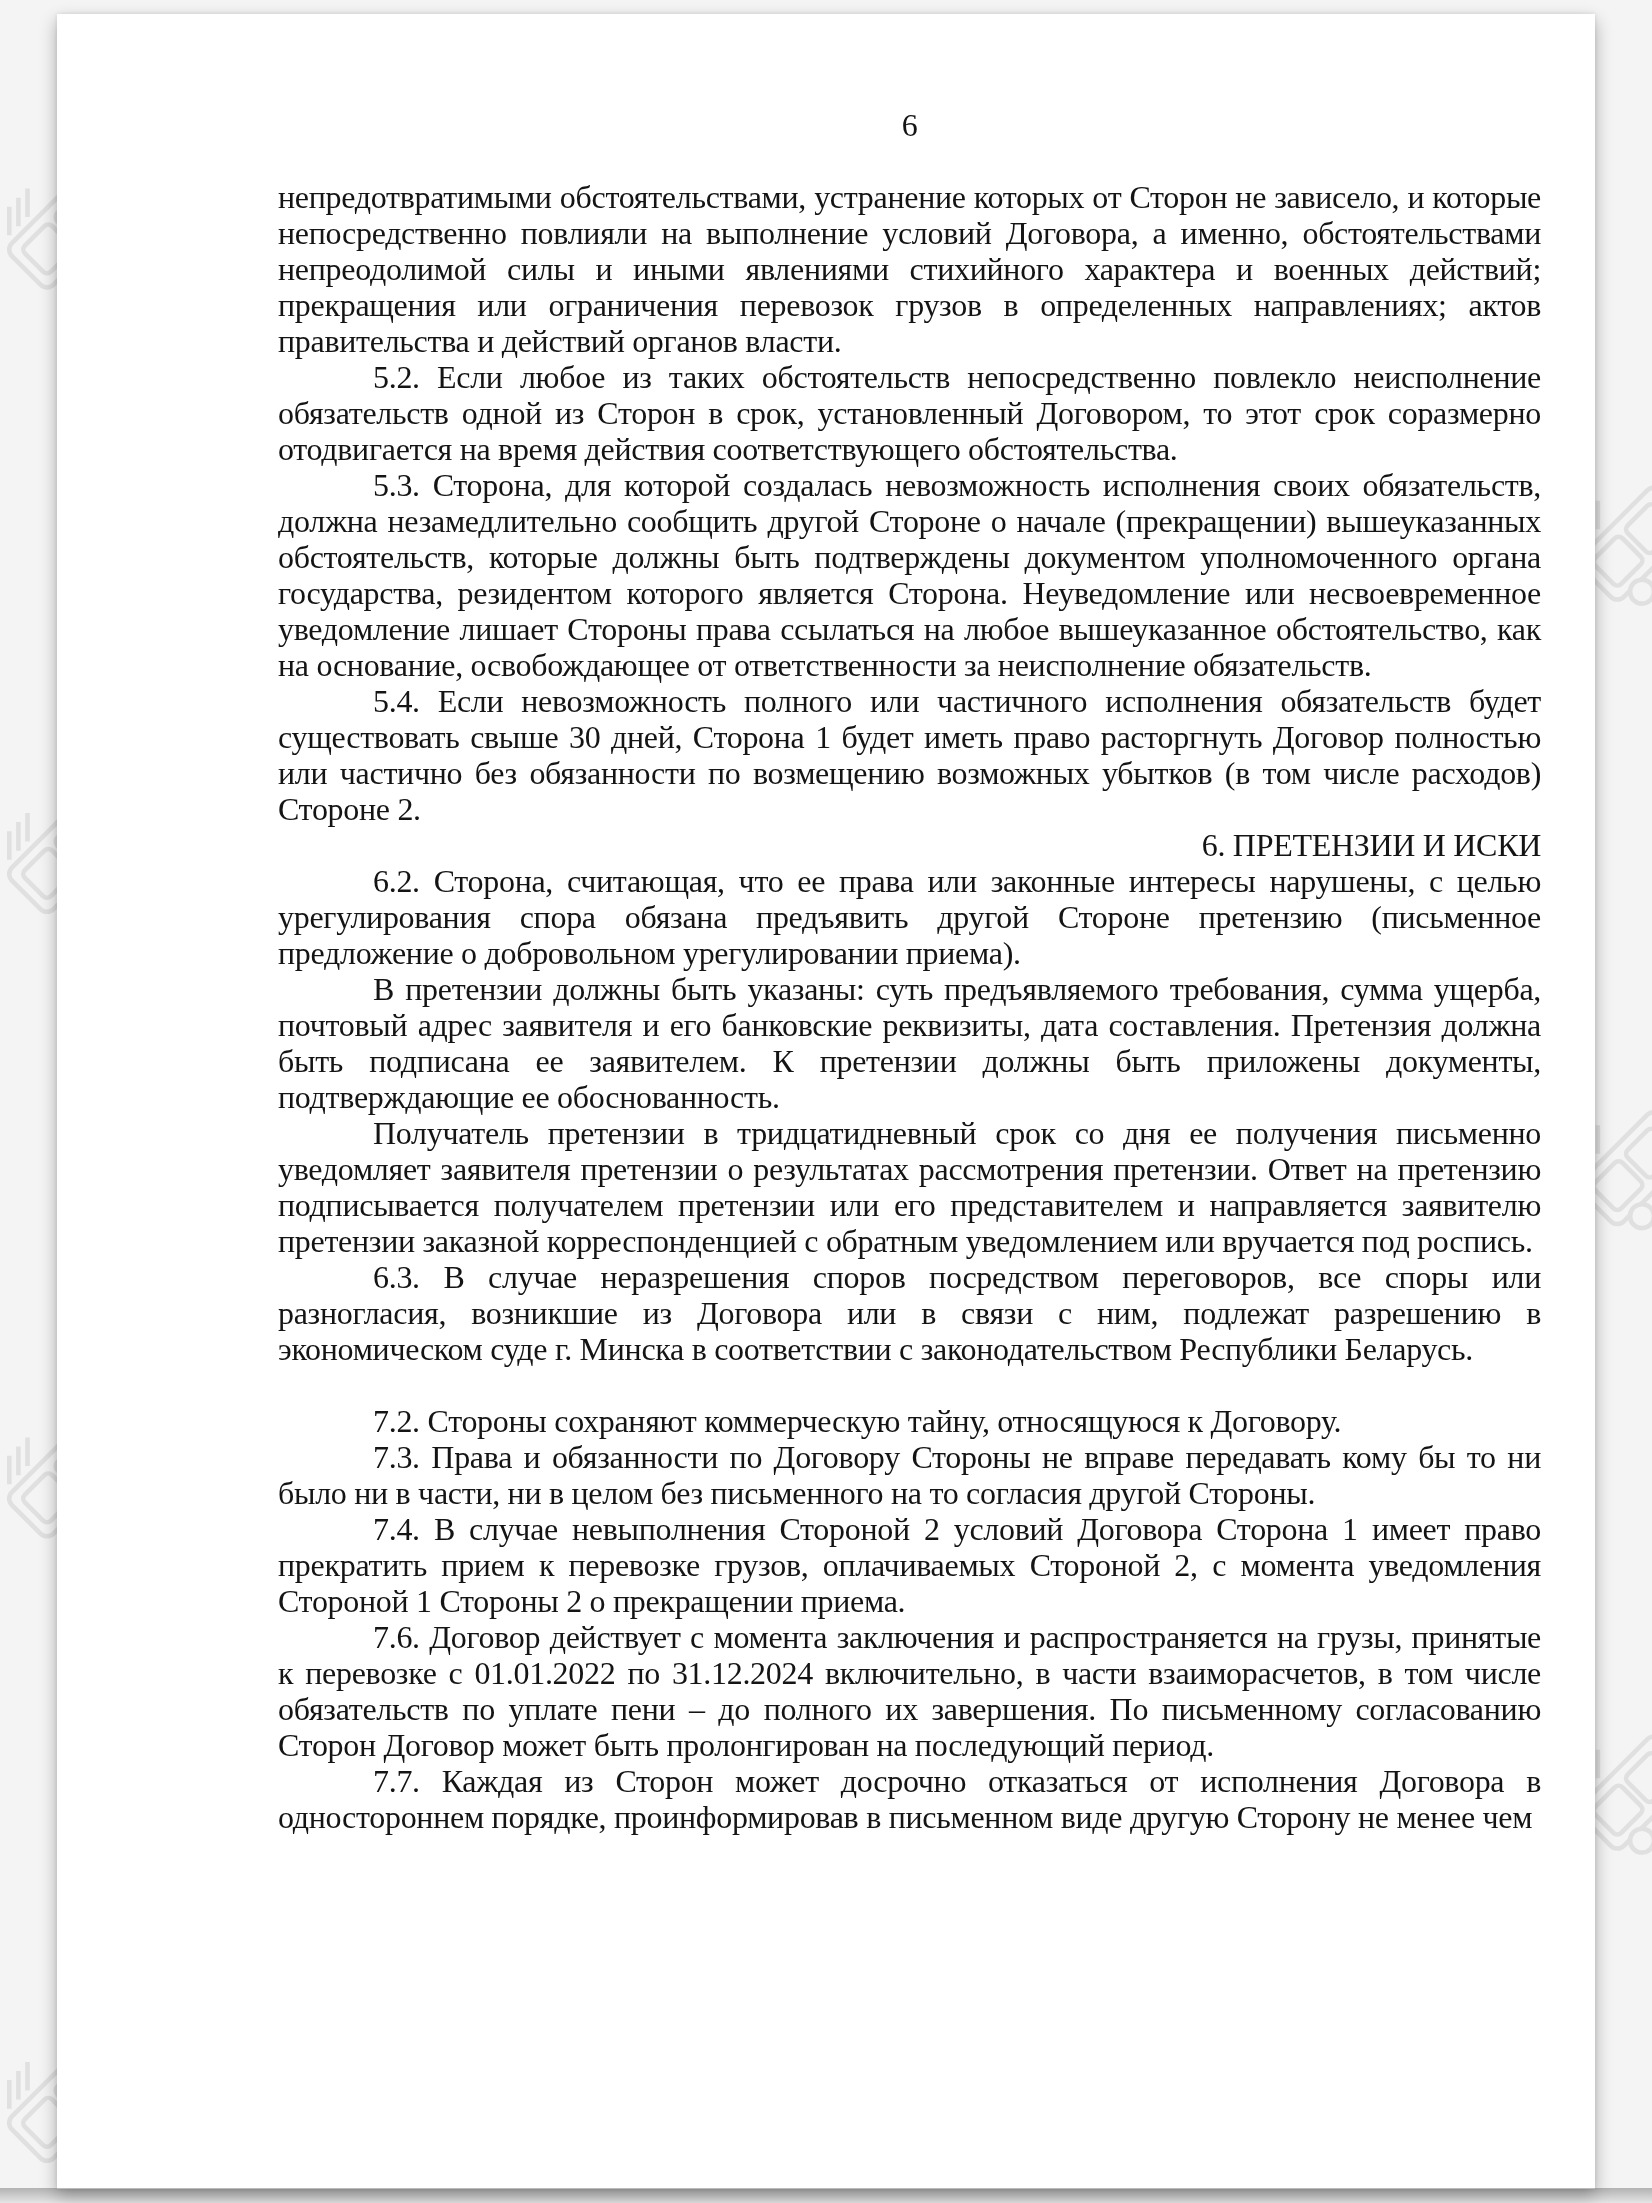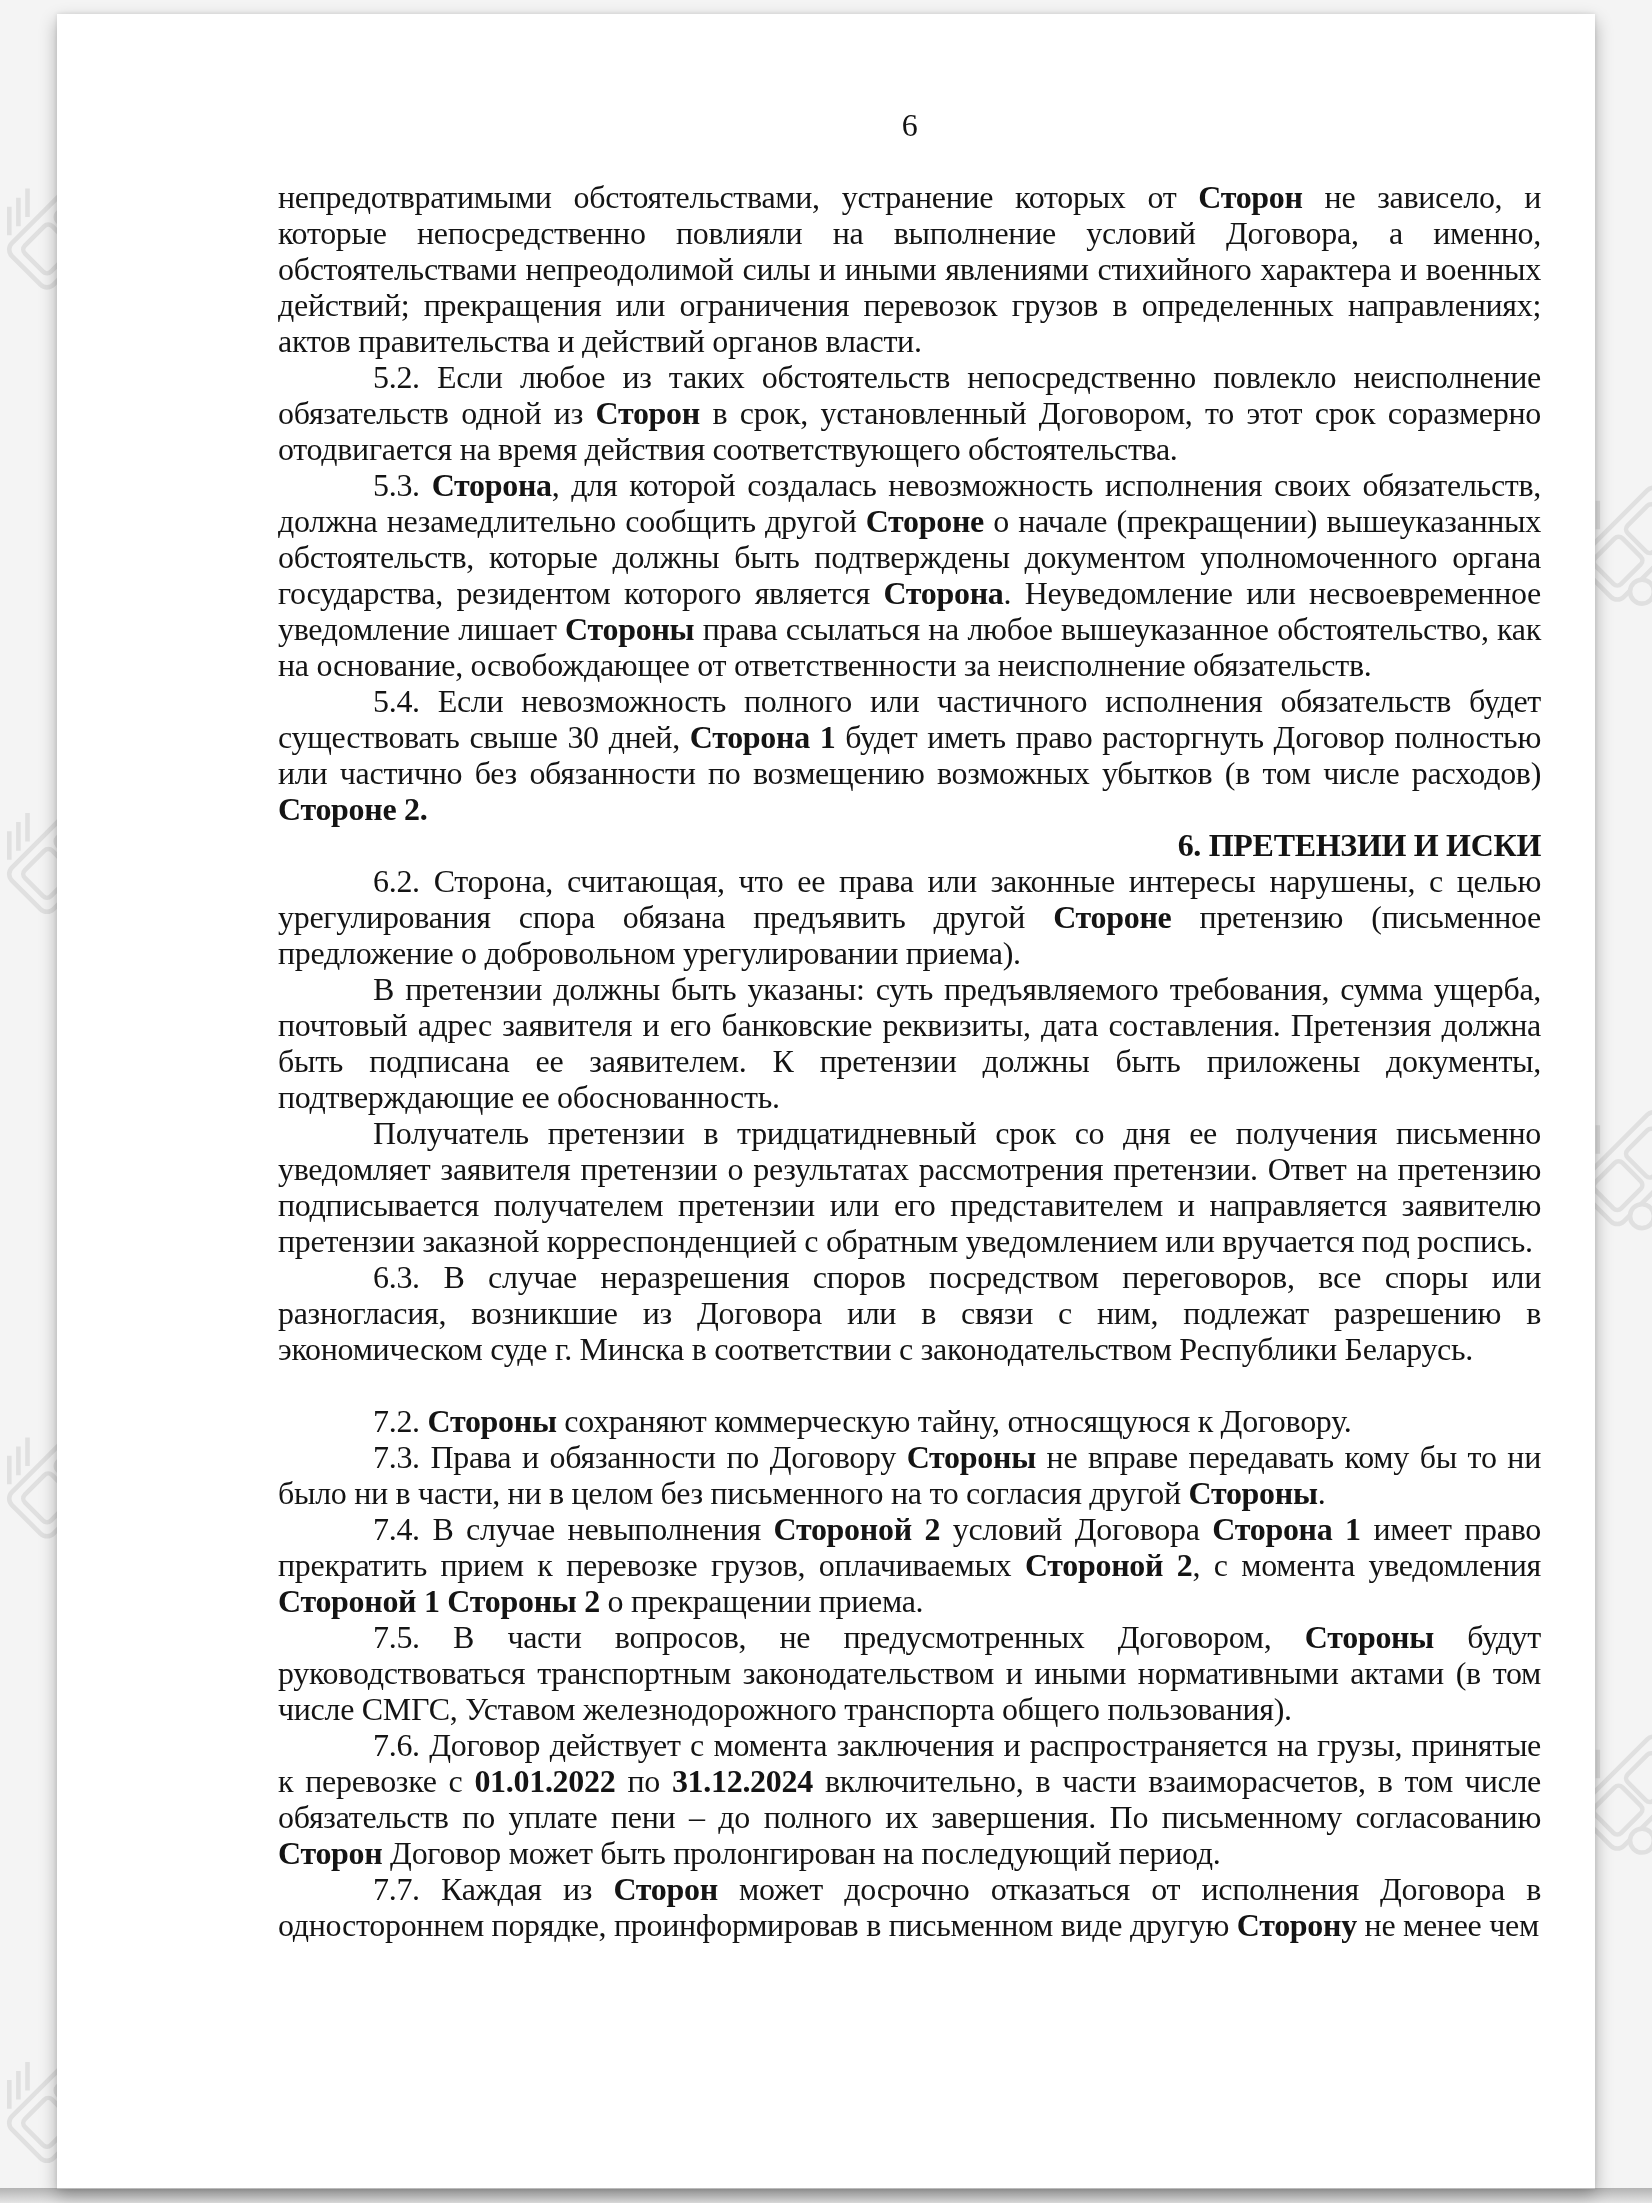--- a/index.html
+++ b/index.html
@@ -23,21 +23,21 @@
     color:#141414;
     font-family:"Liberation Serif","DejaVu Serif",serif;
     font-size:32px;line-height:36px;letter-spacing:-0.3px;
   }
   .pagenum{text-align:center;height:36px;}
   .docbody{margin-top:36px;}
   .docbody p{margin:0;text-align:justify;}
   .docbody p.indent{text-indent:95px;}
   .docbody p.heading{text-align:right;font-weight:bold;text-indent:0;}
   .docbody p.spacer{height:36px;}
-  .docbody b{font-weight:bold;}
+  .docbody b{font-weight:normal;}
 </style>
 </head>
 <body>
 
 <div class="stage">
 
   <svg class="wm-layer" width="1653" height="2204" viewBox="0 0 1800 2400" aria-hidden="true">
     <defs>
       <g id="wm-truck" fill="#f4f4f4" stroke="#e0e0e0" stroke-width="5">
         <rect x="16" y="38" width="120" height="64" rx="10"></rect>
@@ -115,21 +115,20 @@
           <p class="body indent"><span>5.4. Если невозможность полного или частичного исполнения обязательств будет существовать свыше 30 дней, </span><b>Сторона 1</b><span> будет иметь право расторгнуть Договор полностью или частично без обязанности по возмещению возможных убытков (в том числе расходов) </span><b>Стороне 2.</b></p>
           <p class="heading"><b>6. ПРЕТЕНЗИИ И ИСКИ</b></p>
           <p class="body indent"><span>6.2. Сторона, считающая, что ее права или законные интересы нарушены, с целью урегулирования спора обязана предъявить другой </span><b>Стороне</b><span> претензию (письменное предложение о добровольном урегулировании приема).</span></p>
           <p class="body indent"><span>В претензии должны быть указаны: суть предъявляемого требования, сумма ущерба, почтовый адрес заявителя и его банковские реквизиты, дата составления. Претензия должна быть подписана ее заявителем. К претензии должны быть приложены документы, подтверждающие ее обоснованность.</span></p>
           <p class="body indent"><span>Получатель претензии в тридцатидневный срок со дня ее получения письменно уведомляет заявителя претензии о результатах рассмотрения претензии. Ответ на претензию подписывается получателем претензии или его представителем и направляется заявителю претензии заказной корреспонденцией с обратным уведомлением или вручается под роспись.</span></p>
           <p class="body indent"><span>6.3. В случае неразрешения споров посредством переговоров, все споры или разногласия, возникшие из Договора или в связи с ним, подлежат разрешению в экономическом суде г. Минска в соответствии с законодательством Республики Беларусь.</span></p>
           <p class="spacer"></p>
           <p class="body indent"><span>7.2. </span><b>Стороны</b><span> сохраняют коммерческую тайну, относящуюся к Договору.</span></p>
           <p class="body indent"><span>7.3. Права и обязанности по Договору </span><b>Стороны</b><span> не вправе передавать кому бы то ни было ни в части, ни в целом без письменного на то согласия другой </span><b>Стороны</b><span>.</span></p>
           <p class="body indent"><span>7.4. В случае невыполнения </span><b>Стороной 2</b><span> условий Договора </span><b>Сторона 1</b><span> имеет право прекратить прием к перевозке грузов, оплачиваемых </span><b>Стороной 2</b><span>, с момента уведомления </span><b>Стороной 1 Стороны 2</b><span> о прекращении приема.</span></p>
-          <p class="body indent"><span>7.5. В части вопросов, не предусмотренных Договором, </span><b>Стороны</b><span> будут руководствоваться транспортным законодательством и иными нормативными актами (в том числе СМГС, Уставом железнодорожного транспорта общего пользования).</span></p>
           <p class="body indent"><span>7.6. Договор действует с момента заключения и распространяется на грузы, принятые к перевозке с </span><b>01.01.2022</b><span> по </span><b>31.12.2024</b><span> включительно, в части взаиморасчетов, в том числе обязательств по уплате пени – до полного их завершения. По письменному согласованию </span><b>Сторон</b><span> Договор может быть пролонгирован на последующий период.</span></p>
           <p class="body indent"><span>7.7. Каждая из </span><b>Сторон</b><span> может досрочно отказаться от исполнения Договора в одностороннем порядке, проинформировав в письменном виде другую </span><b>Сторону</b><span> не менее чем</span></p>
         </div>
     </div>
   </div>
 
   <div class="floor-band"></div>
 </div>
 
 

